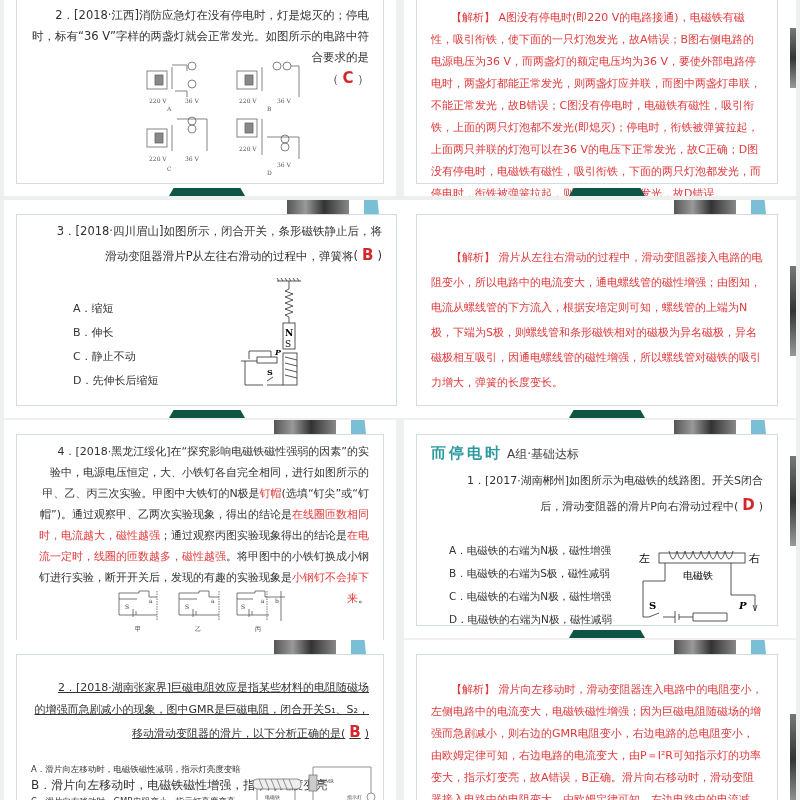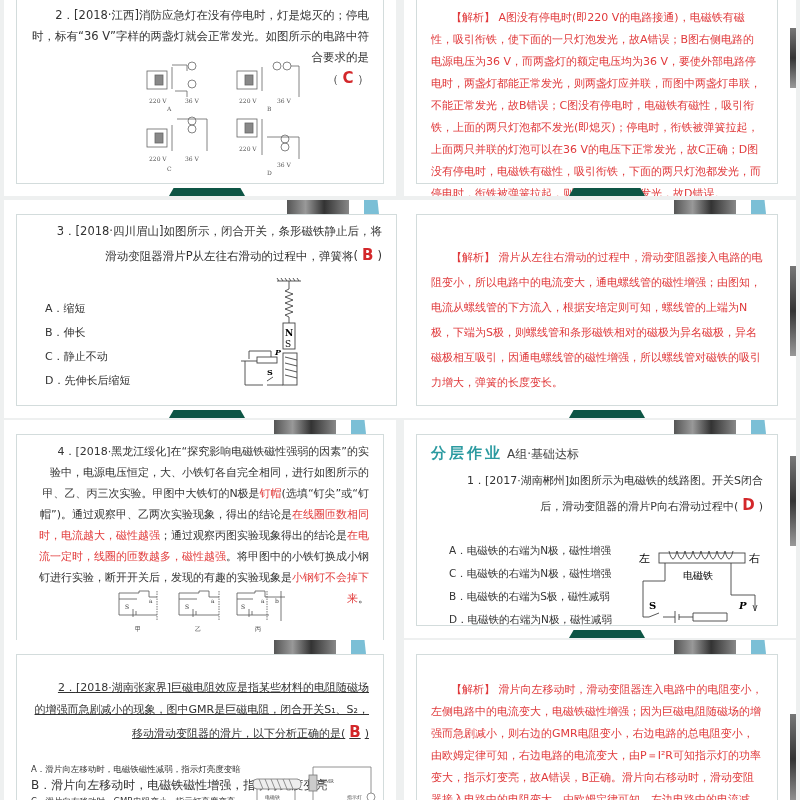--- a/index.html
+++ b/index.html
@@ -85,21 +85,21 @@
   <div class="tab"></div>
 </div>
 
 <div class="slide" style="left:4px; top:200px; height:218px;padding-left:13px;">
   <div class="deco-photo"></div>
   <div class="deco-blue"></div>
   <div class="card">
     <div class="q" style="padding-top:4px; line-height:24px;">
       <span class="indent"></span><span>3．</span><span>[2018·四川眉山]</span><span>如图所示，闭合开关，条形磁铁静止后，将滑动变阻器滑片P从左往右滑动的过程中，弹簧将(</span><span class="ans">B</span><span>)</span>
     </div>
-    <div style="position:absolute; left:28px; top:82px;">
+    <div style="position:absolute; left:56px; top:82px;">
       <div class="opt">A．缩短</div>
       <div class="opt">B．伸长</div>
       <div class="opt">C．静止不动</div>
       <div class="opt">D．先伸长后缩短</div>
     </div>
     <svg width="70" height="110" style="position:absolute; left:220px; top:62px;" viewBox="0 0 70 110">
       <g stroke="#444" fill="none" stroke-width="0.9">
         <path d="M40 4 H64 M42 4 l-2 -3 M46 4 l-2 -3 M50 4 l-2 -3 M54 4 l-2 -3 M58 4 l-2 -3 M62 4 l-2 -3"></path>
         <path d="M52 4 V12 l-4 2 l8 3 l-8 3 l8 3 l-8 3 l8 3 l-8 3 l8 3 l-8 3 l4 2 V46"></path>
         <rect x="46" y="46" width="12" height="26"></rect>
@@ -163,29 +163,29 @@
     </svg>
   </div>
   <div class="tab"></div>
 </div>
 
 <div class="slide" style="left:404px; top:420px; height:218px;">
   <div class="deco-photo"></div>
   <div class="deco-blue"></div>
   <div class="card" style="right:18px;">
     <div style="padding:8px 14px 0;">
-      <span class="header">分层作业</span><span class="sub">A组·基础达标</span>
+      <span class="header">而停电时</span><span class="sub">A组·基础达标</span>
     </div>
     <div class="q" style="padding-top:6px; line-height:24px; font-size:11px;">
       <span class="indent"></span><span>1．</span><span>[2017·湖南郴州]</span><span>如图所示为电磁铁的线路图。开关S闭合后，滑动变阻器的滑片P向右滑动过程中(</span><span class="ans">D</span><span>)</span>
     </div>
     <div style="position:absolute; left:32px; top:104px;">
       <div class="opt" style="line-height:23px;font-size:10.5px;">A．电磁铁的右端为N极，磁性增强</div>
+      <div class="opt" style="line-height:23px;font-size:10.5px;">B．电磁铁的右端为S极，磁性减弱</div>
       <div class="opt" style="line-height:23px;font-size:10.5px;">C．电磁铁的右端为N极，磁性增强</div>
-      <div class="opt" style="line-height:23px;font-size:10.5px;">B．电磁铁的右端为S极，磁性减弱</div>
       <div class="opt" style="line-height:23px;font-size:10.5px;">D．电磁铁的右端为N极，磁性减弱</div>
     </div>
     <svg width="160" height="84" style="position:absolute; left:218px; top:110px;" viewBox="0 0 160 84">
       <g stroke="#444" fill="none" stroke-width="0.9">
         <rect x="24" y="8" width="86" height="10"></rect>
         <path d="M34 6 q4 16 8 0 q4 16 8 0 q4 16 8 0 q4 16 8 0 q4 16 8 0 q4 16 8 0 q4 16 8 0 q4 16 8 0"></path>
         <path d="M30 18 V36 H8 V72 M96 18 V50 H120 V66"></path>
         <path d="M8 72 H14 l10 -4 M28 72 H40 M40 66 V78 M44 69 V75 M44 72 H58 V68 H92 V76 H58 V72"></path>
         <path d="M118 60 l2 6 l2 -6"></path>
       </g>

